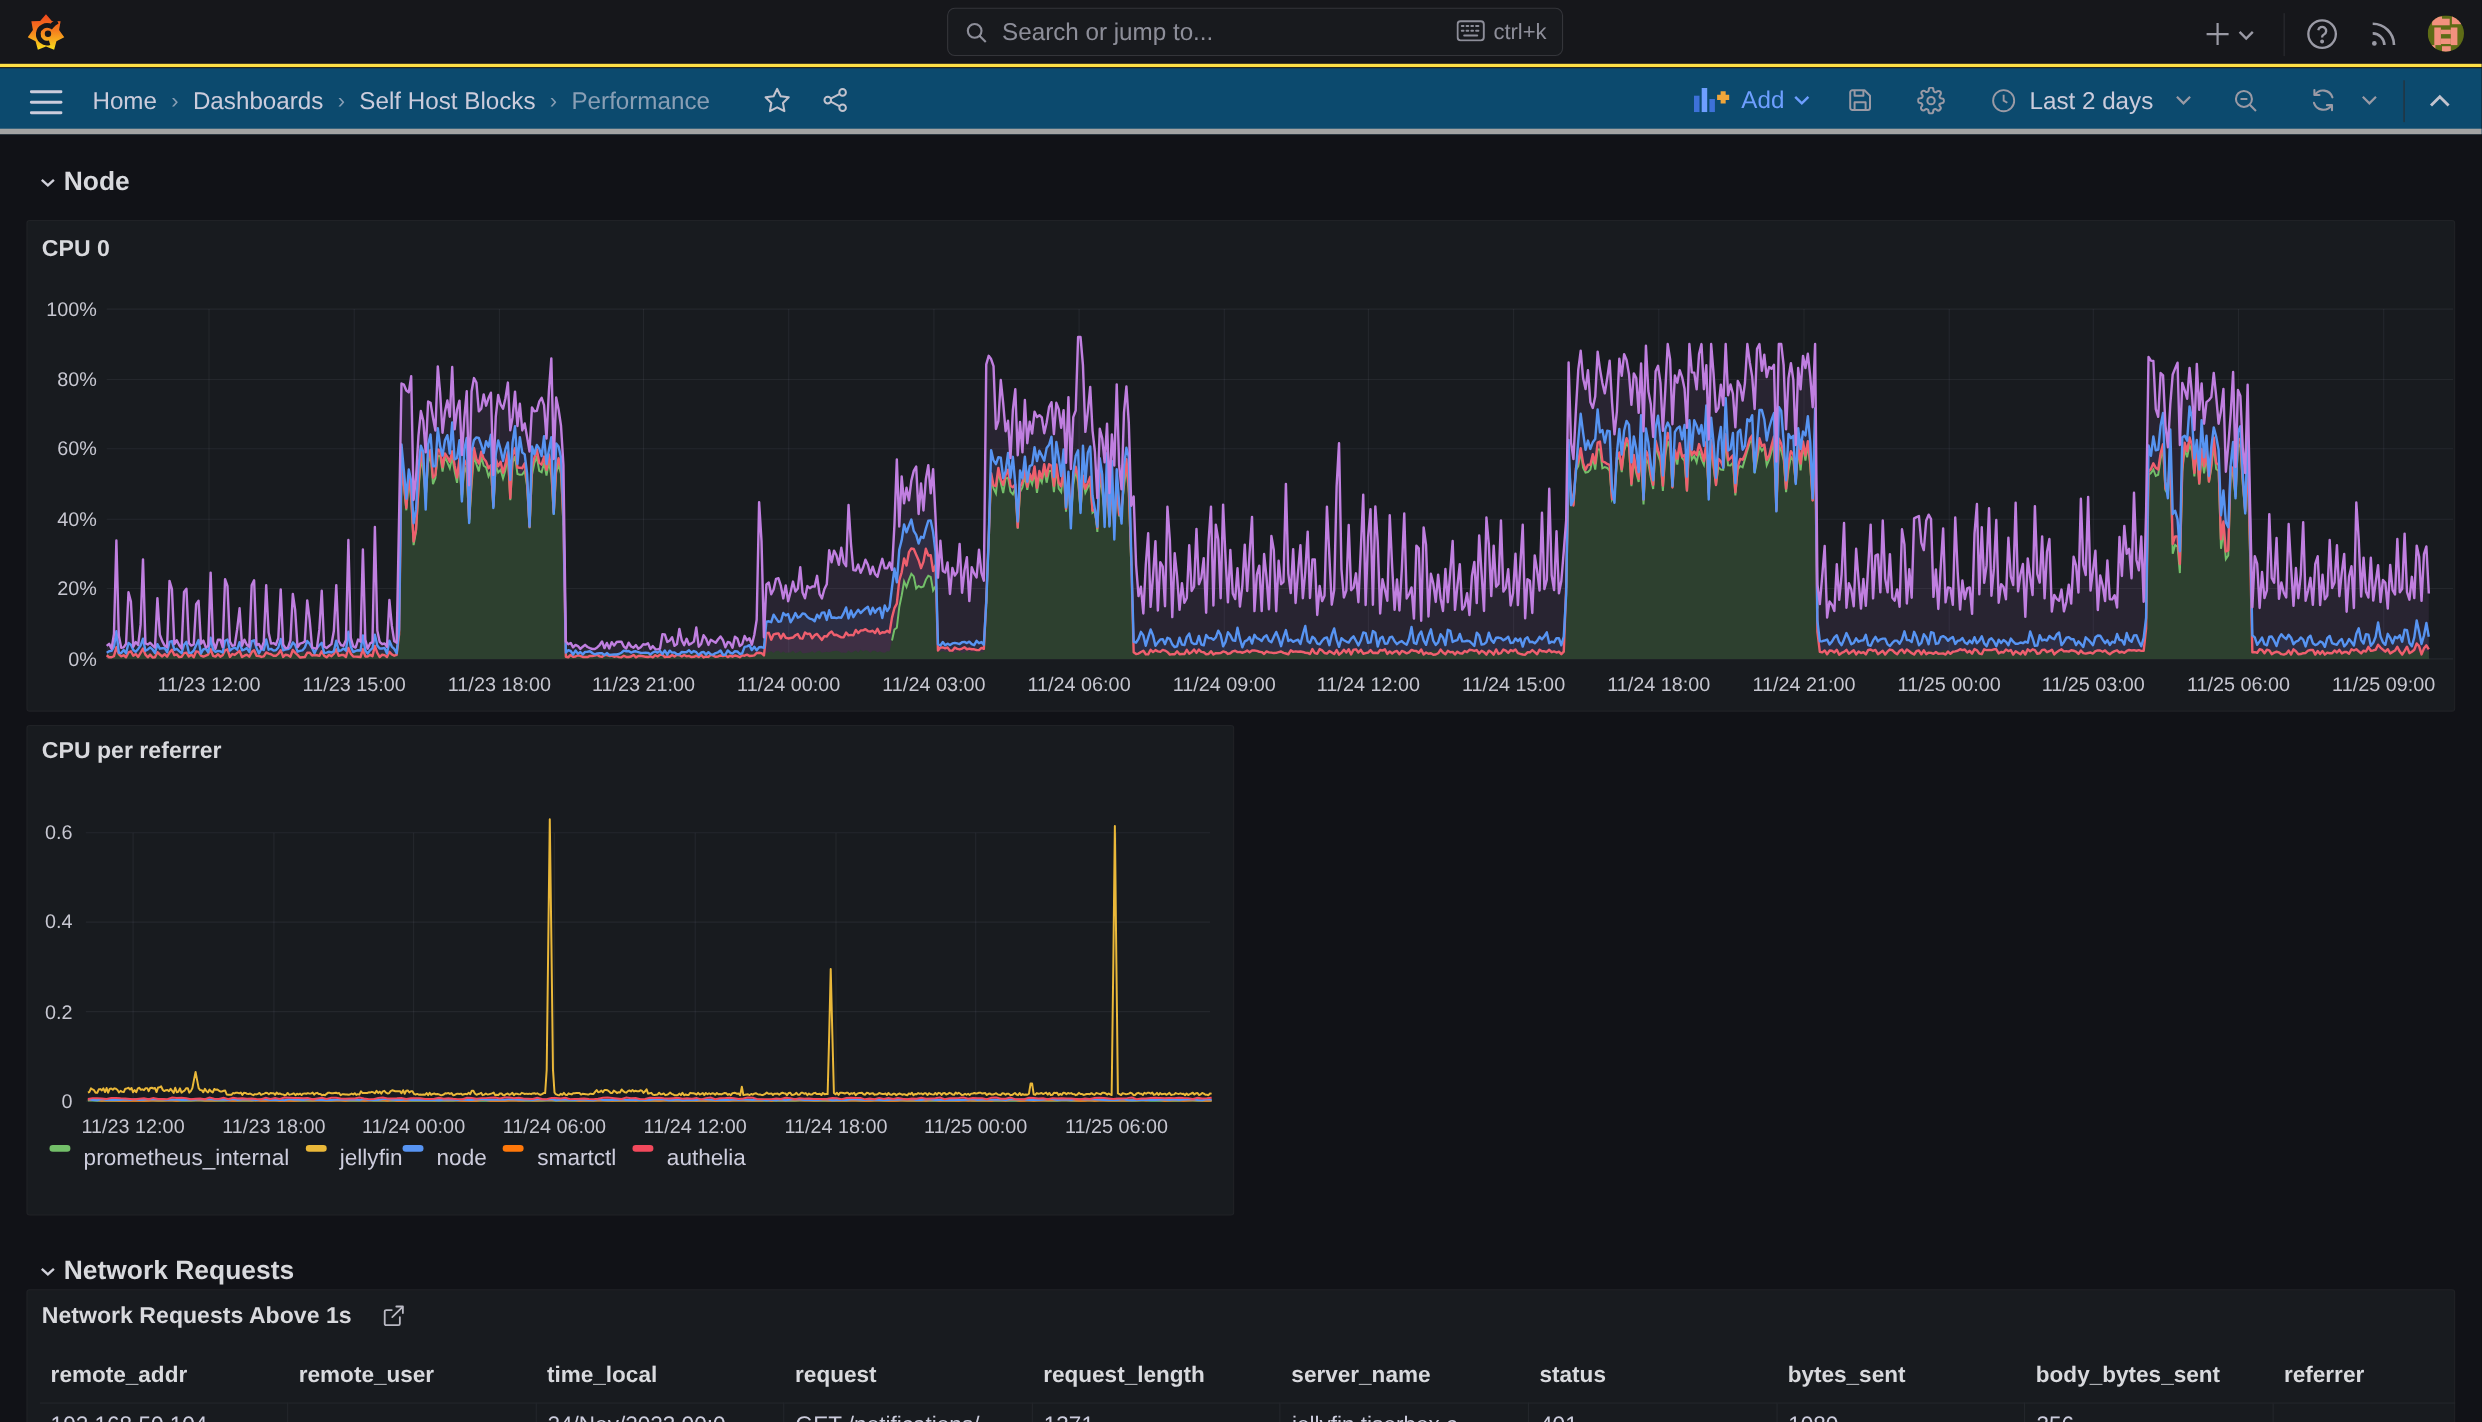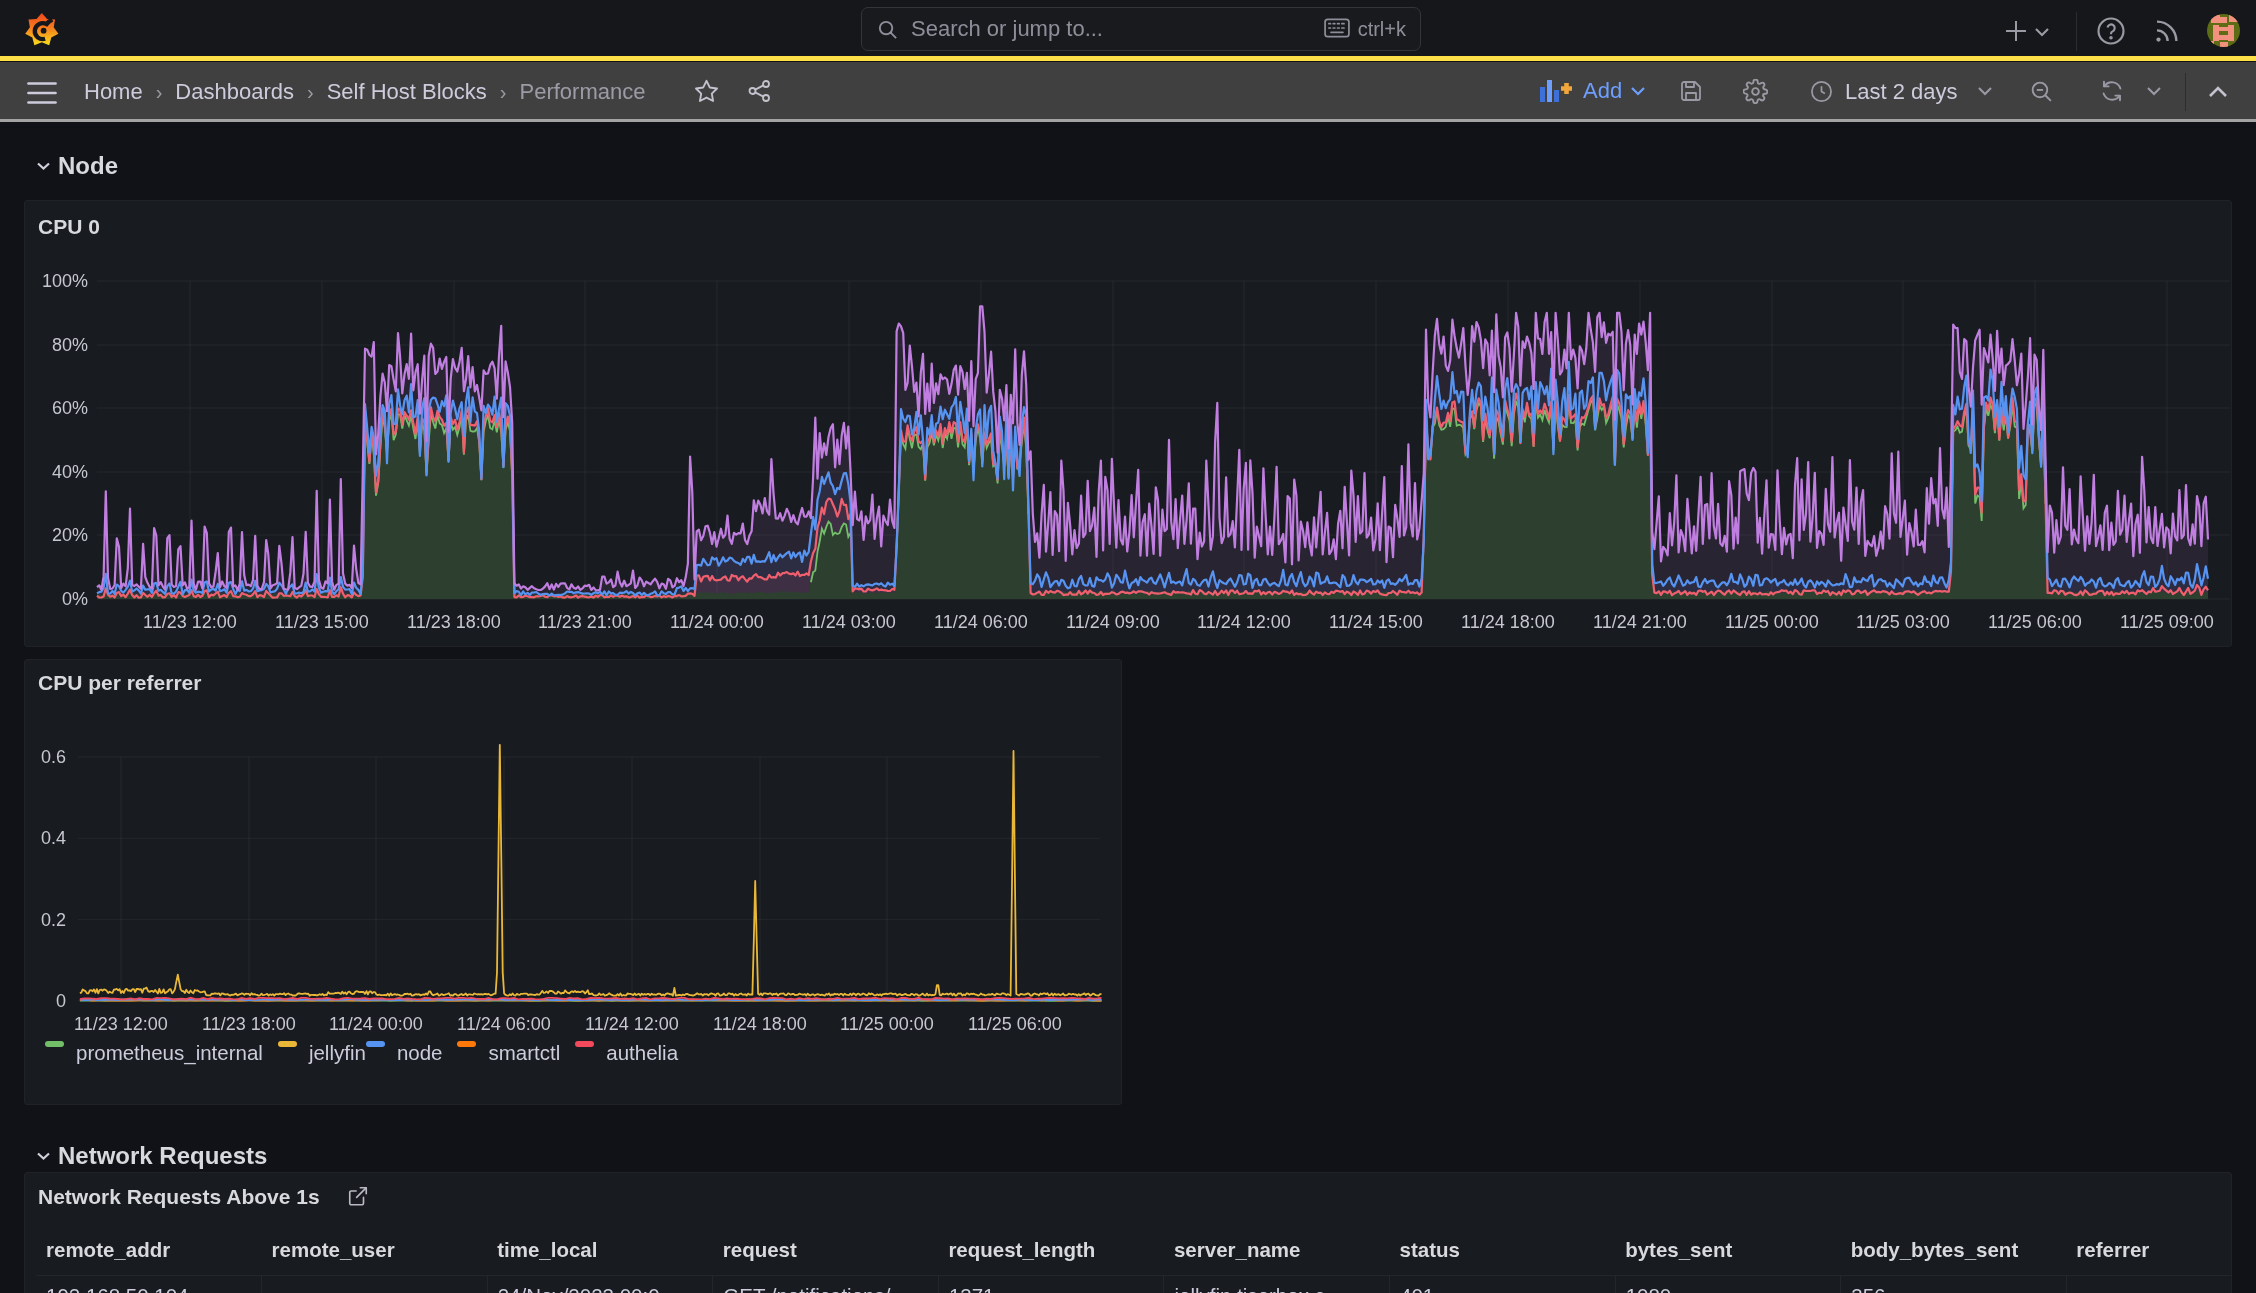--- a/index.html
+++ b/index.html
@@ -1,19 +1,19 @@
 <!DOCTYPE html>
 <html><head><meta charset="utf-8">
 <style>
 *{margin:0;padding:0;box-sizing:border-box}
 html,body{width:2256px;height:1293px;overflow:hidden;background:#111217;
 font-family:"Liberation Sans",sans-serif;color:#ccccdc;-webkit-font-smoothing:antialiased}
 .abs{position:absolute}
-.bar1{position:absolute;left:0;top:0;width:2256px;height:61px;background:#16171b;border-bottom:5px solid #fde047}
-.bar2{position:absolute;left:0;top:62px;width:2256px;height:60px;background:#404040;border-bottom:3px solid #a3a3a3}
+.bar1{position:absolute;left:0;top:0;width:2256px;height:61px;background:#16171b;border-bottom:3px solid #fde047}
+.bar2{position:absolute;left:0;top:62px;width:2256px;height:60px;background:#0c4a6e;border-bottom:5px solid #a3a3a3}
 .crumb{font-size:22px;color:#ccccdc}
 .crumb.last{color:rgba(204,204,220,0.65)}
 .sep{color:rgba(204,204,220,0.65);font-size:20px;padding:0 13px}
 .searchbox{position:absolute;left:861px;top:7px;width:560px;height:44px;background:#181a1e;
 border:1px solid #34353a;border-radius:7px;display:flex;align-items:center;padding:0 14px;color:rgba(204,204,220,0.65)}
 .kbd{margin-left:auto;display:flex;align-items:flex-start;gap:8px;color:rgba(204,204,220,0.65);font-size:20px}
 .panel{position:absolute;background:#181b1f;border:1px solid #202226;border-radius:3px}
 .ptitle{position:absolute;font-size:21px;font-weight:700;color:#d8d9dd}
 .sechead{position:absolute;display:flex;align-items:center;font-size:24px;font-weight:700;color:#d8d9dd}
 .legend{position:absolute;display:flex;font-size:20.5px;color:#ccccdc}

